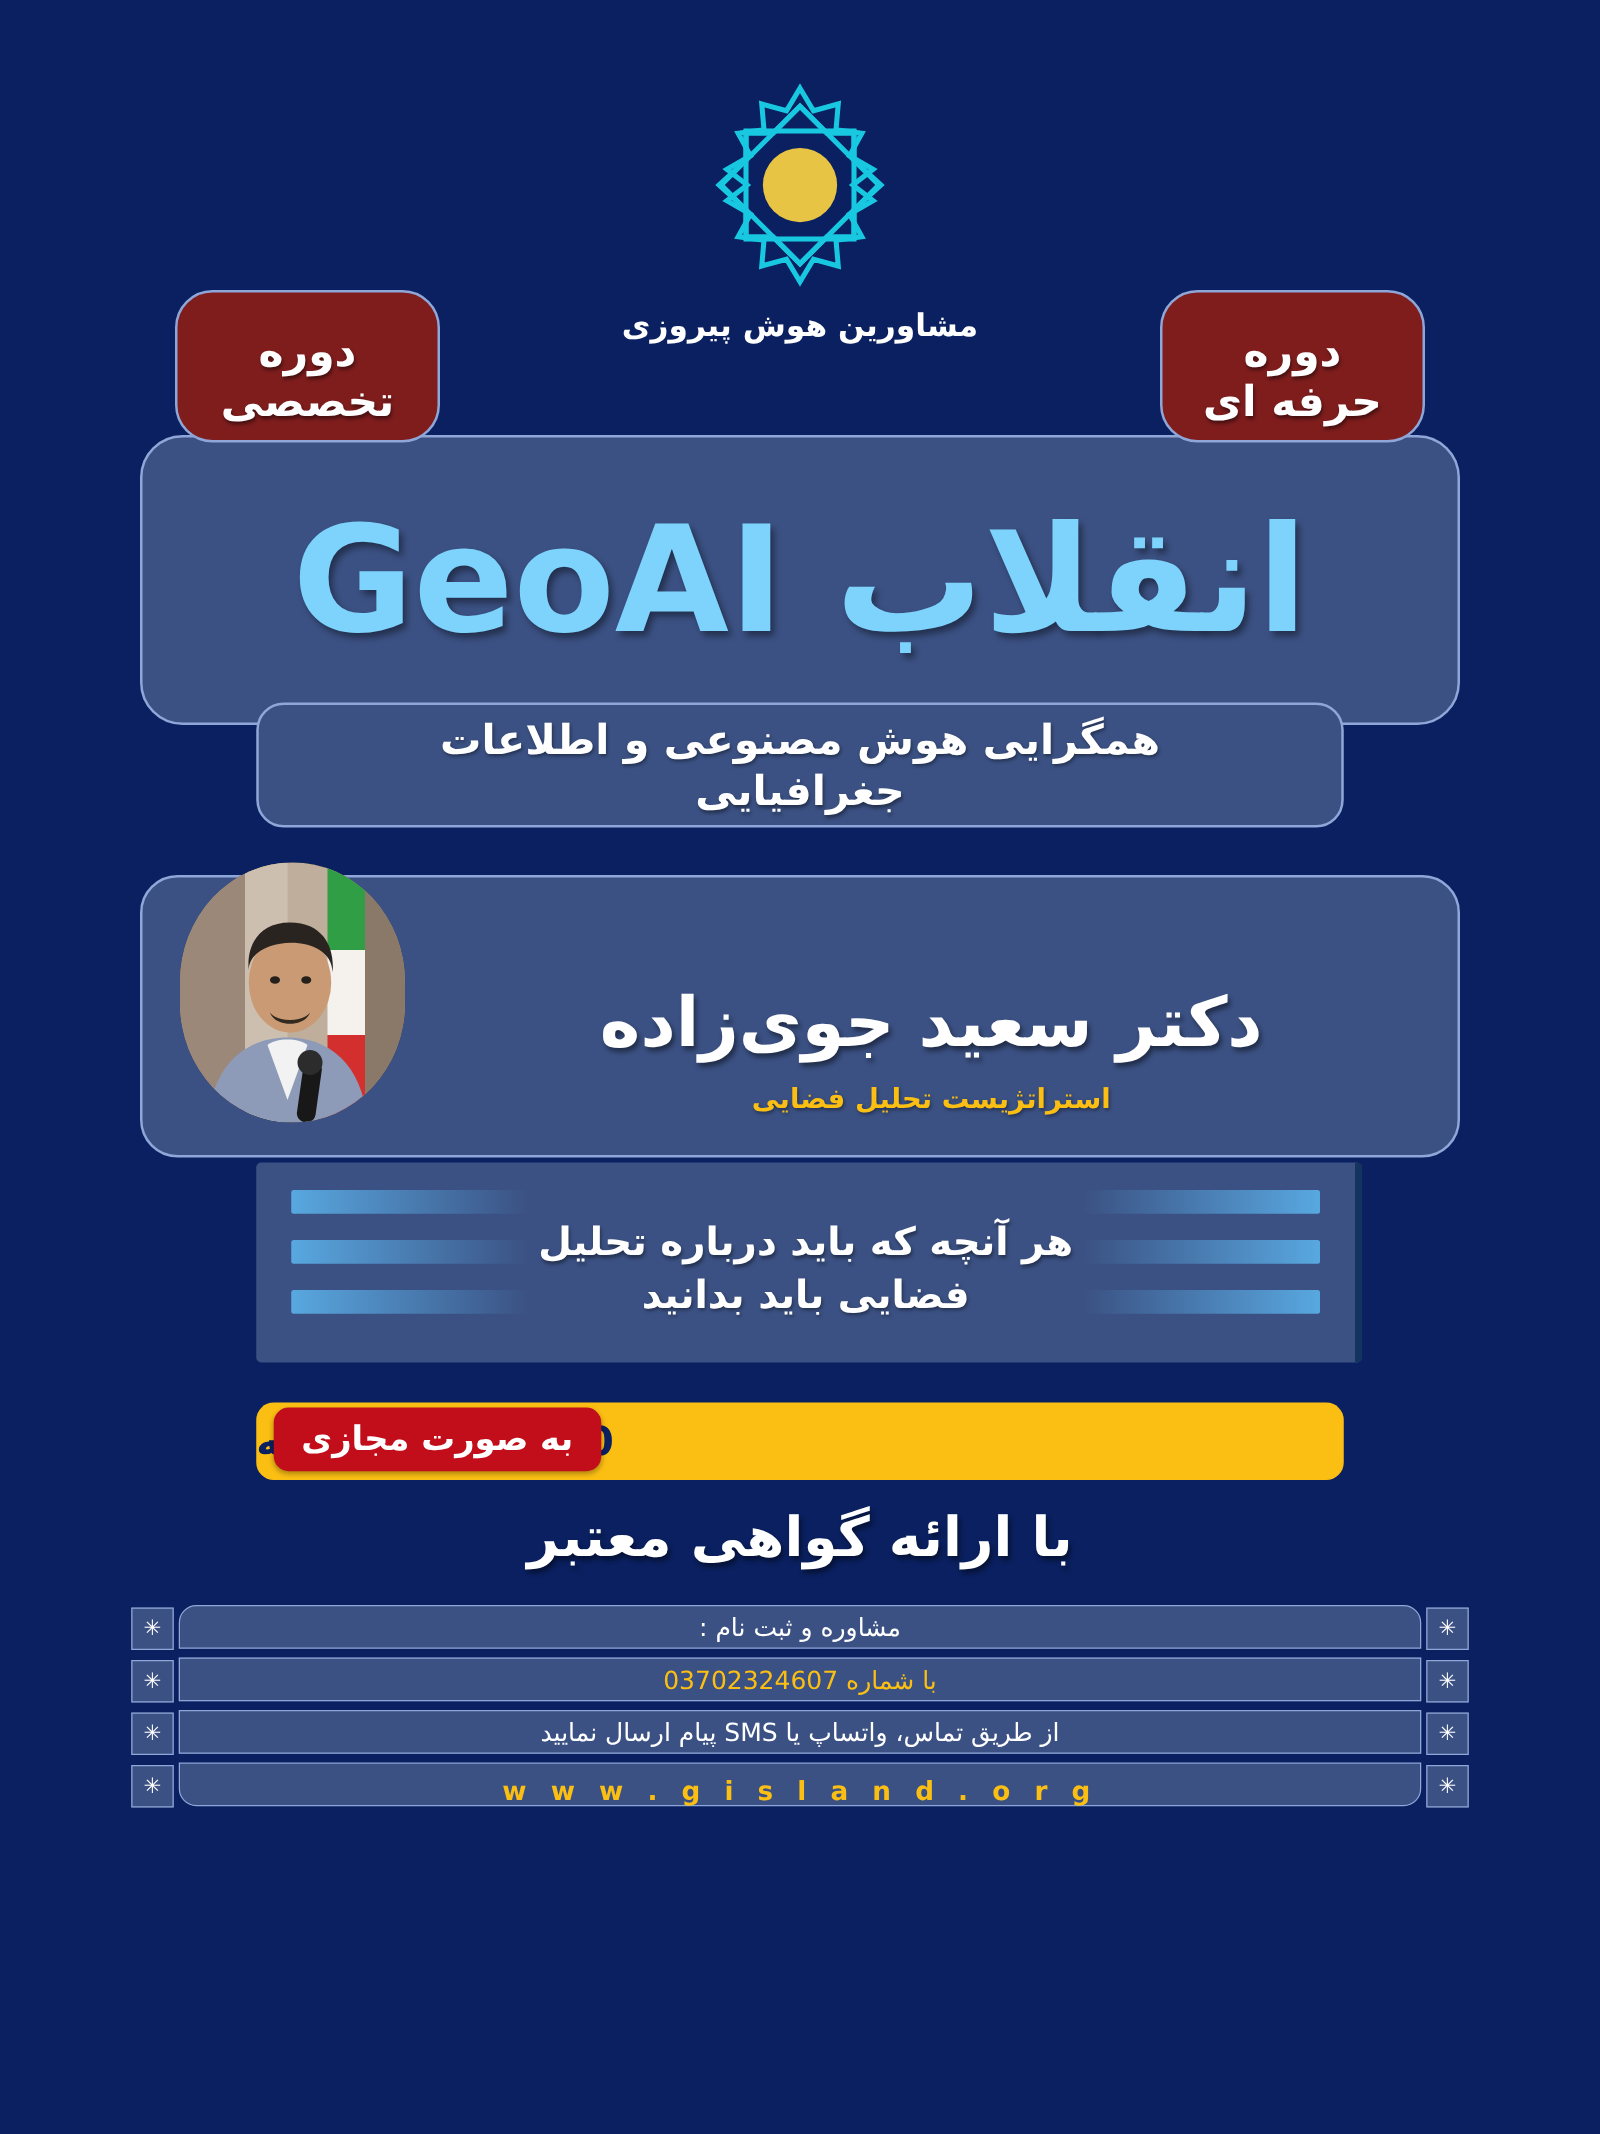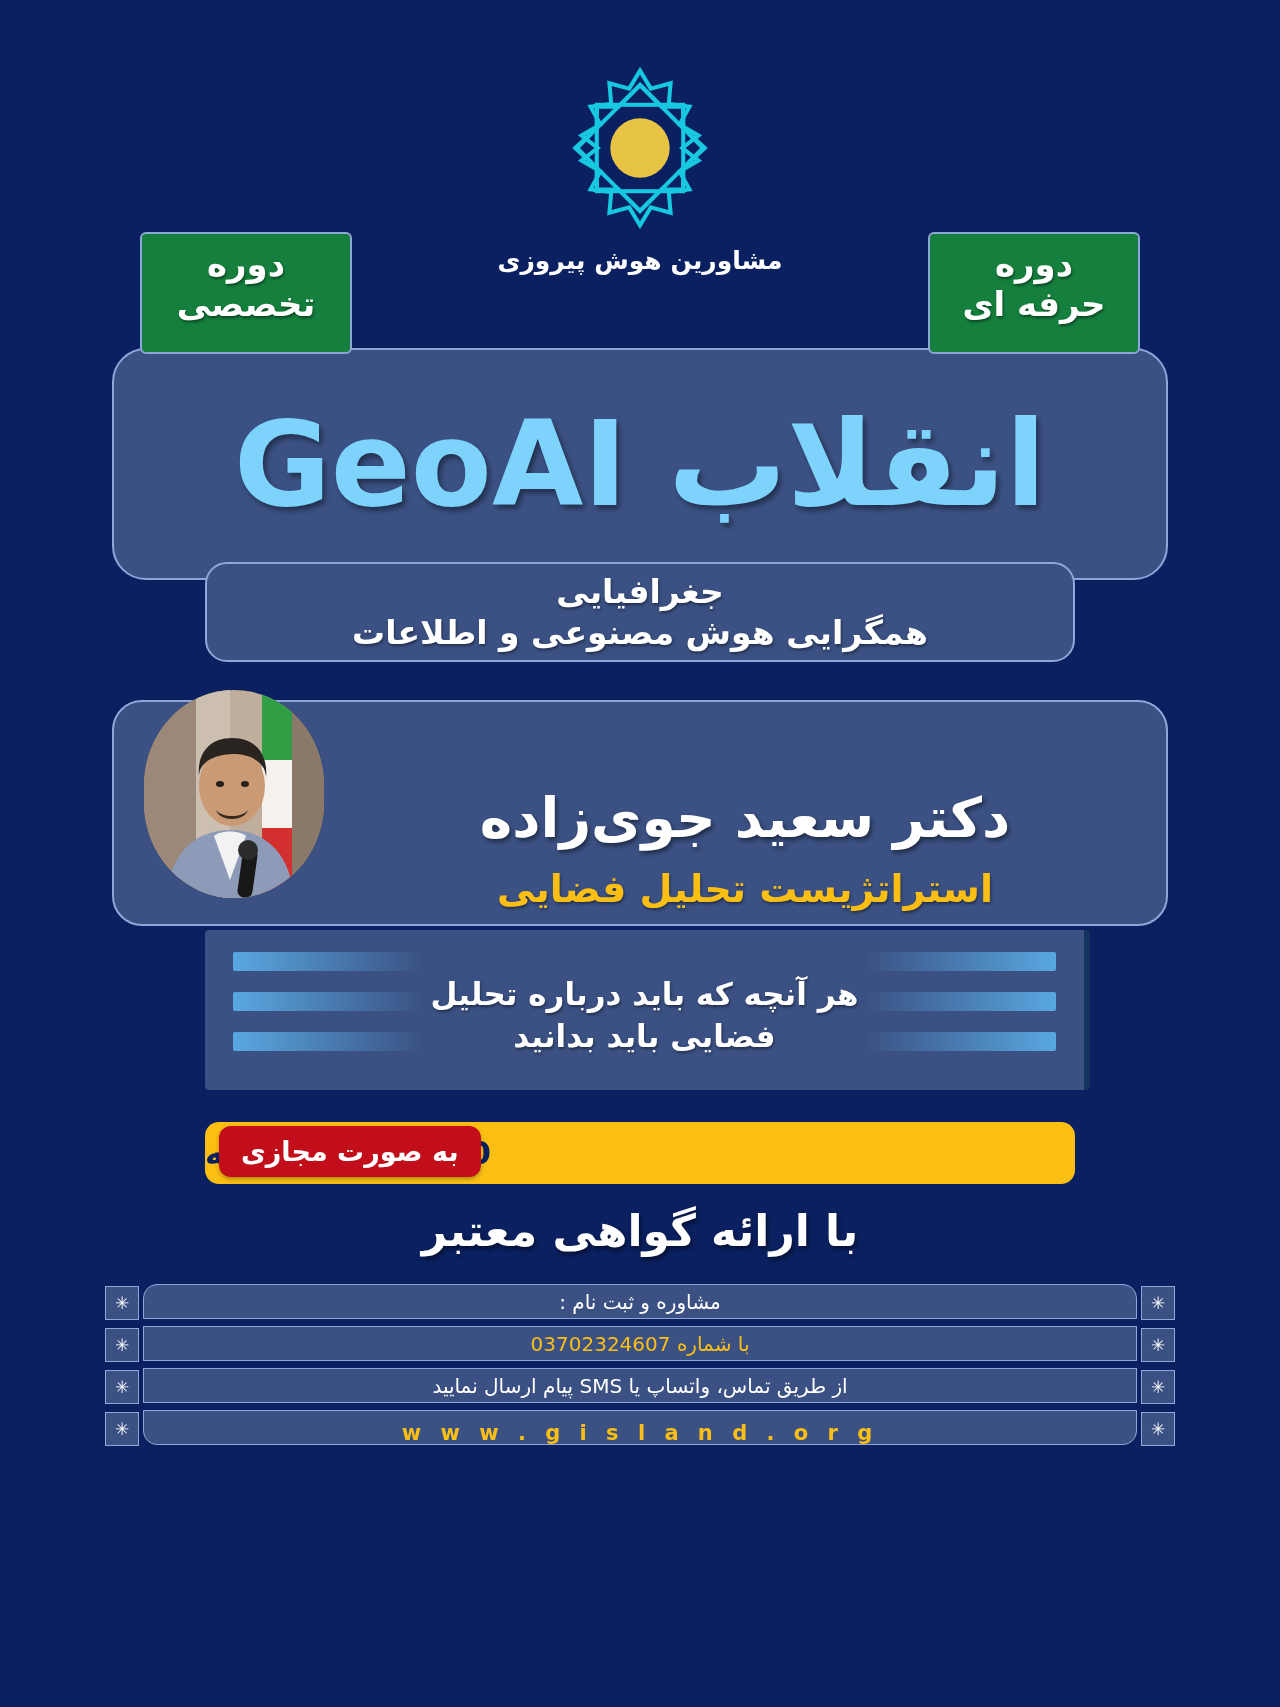--- a/index.html
+++ b/index.html
@@ -16,26 +16,26 @@
   .logo{width:180px;height:180px;display:block;}
 
   .brand-tagline{
     position:absolute;left:0;right:0;top:246px;text-align:center;
     color:#ffffff;font-size:25px;font-weight:bold;letter-spacing:.5px;
   }
 
   
   .badge{
     position:absolute;
-    background:#15803d;
+    background:#7f1d1d;
     border:2px solid #8fa6d8;
-    border-radius:6px;
+    border-radius:30px;
     color:#fff;font-weight:bold;font-size:34px;line-height:1.18;
     text-align:center;
-    display:flex;align-items:flex-start;justify-content:center;
+    display:flex;align-items:flex-end;justify-content:center;
     text-shadow:1px 2px 3px rgba(0,0,0,.45);
     padding:10px 18px;box-sizing:border-box;
     z-index:4;
   }
   .badge-left{left:140px;top:232px;width:212px;height:122px;}
   .badge-right{right:140px;top:232px;width:212px;height:122px;}
 
   
   .title-card{
     position:absolute;left:112px;right:112px;top:348px;height:228px;
@@ -76,21 +76,21 @@
   .instructor-text{
     position:absolute;right:40px;top:38px;left:250px;
     text-align:center;
   }
   .instructor-name{
     color:#ffffff;font-size:55px;font-weight:bold;line-height:1.1;
     text-shadow:2px 3px 4px rgba(0,0,0,.45);
     margin-top:48px;
   }
   .instructor-role{
-    margin-top:18px;color:#fbbf14;font-size:38px;font-weight:bold;
+    margin-top:18px;color:#fbbf14;font-size:22px;font-weight:bold;
     text-shadow:1px 2px 3px rgba(0,0,0,.40);
   }
 
   
   .desc-panel{
     position:absolute;left:205px;right:190px;top:930px;height:160px;
     background:#3b5183;border-right:6px solid #14345f;border-radius:4px;
     overflow:hidden;z-index:2;
   }
   .bar{
@@ -192,22 +192,22 @@
       <div>حرفه ای</div>
     </div>
   </div>
 
   <div class="title-card">
     <div class="title-text">انقلاب GeoAI</div>
   </div>
 
   <div class="subtitle-card">
     <div class="subtitle-text">
+      <div>همگرایی هوش مصنوعی و اطلاعات</div>
       <div>جغرافیایی</div>
-      <div>همگرایی هوش مصنوعی و اطلاعات</div>
     </div>
   </div>
 
   <div class="instructor-card">
     <div class="portrait">
       <svg viewBox="0 0 180 208">
         <defs>
           <linearGradient id="bgw" x1="0" y1="0" x2="1" y2="1">
             <stop offset="0%" stop-color="#d8cbbb"></stop>
             <stop offset="55%" stop-color="#9d8straight"></stop>

